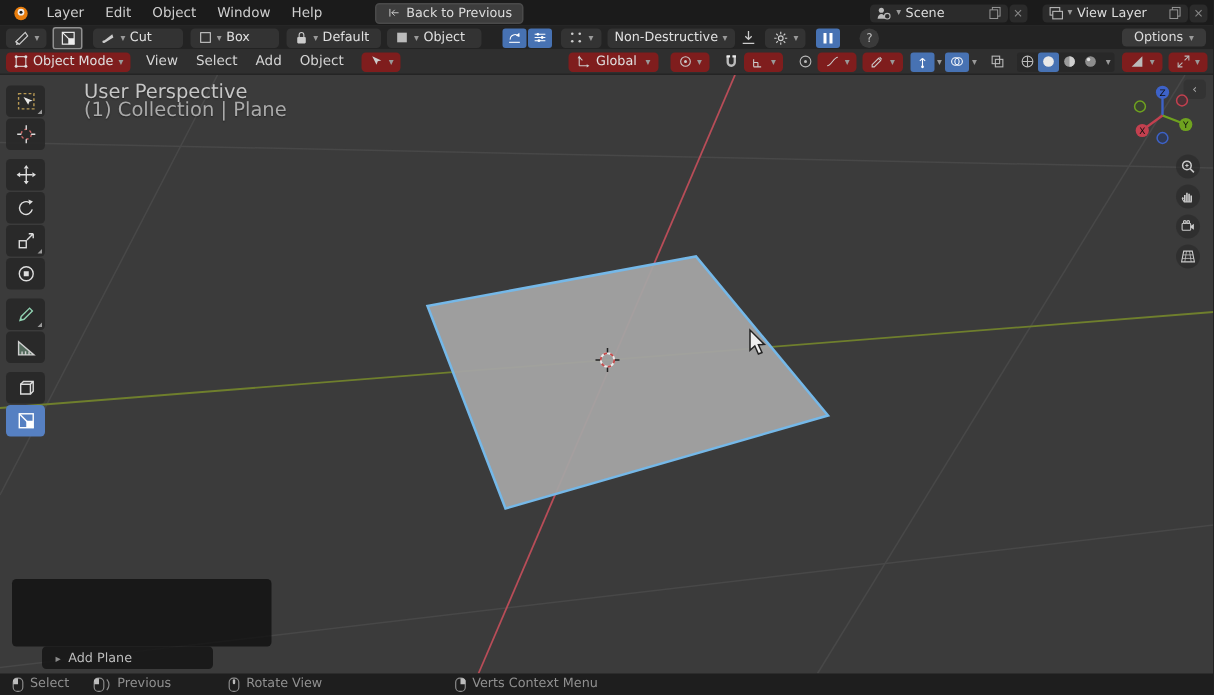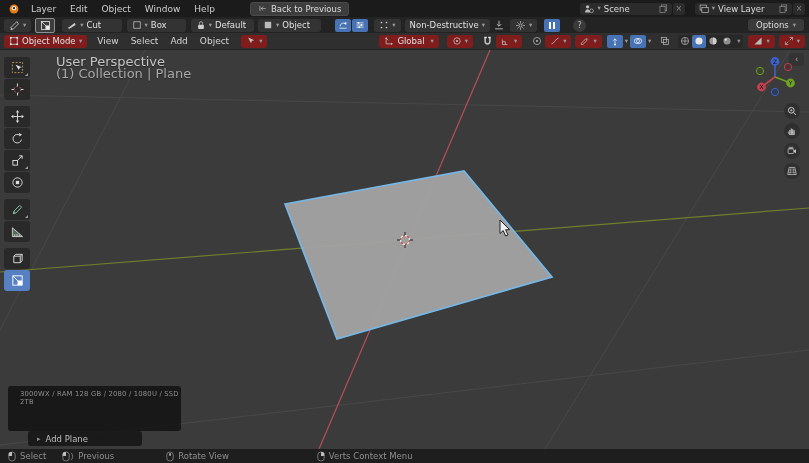--- a/index.html
+++ b/index.html
@@ -481,21 +481,20 @@
       </span>
       <span class="navbtn">
         <svg width="10" height="10" viewBox="0 0 14 14">
             <path d="M3 2h8l2 10H1z" fill="none" stroke="#ccc"></path>
             <path d="M5.6 2L4 12M8.4 2L10 12M2.2 5.5h9.6M1.6 8.8h10.8" stroke="#ccc" stroke-width=".7"></path>
           </svg>
       </span>
     </div>
 
     <div class="cast">
-      <div class="s">3000WX / RAM 128 GB / 2080 / 1080U / SSD 2TB</div>
     </div>
 
     <div class="oppanel">
       <span class="tri">▸</span>
       <span>Add Plane</span>
     </div>
   </div>
 
   <div class="bar statusbar">
     <span class="sbitem" style="margin-left:8px">
@@ -506,21 +505,21 @@
       <span>Select</span>
     </span>
     <span class="sbitem" style="margin-left:16px">
       <svg width="12" height="11" viewBox="0 0 15 13">
           <rect x="1" y="1" width="8" height="11" rx="3.5" fill="none" stroke="#8a8a8a"></rect>
           <path d="M5 1H3.5A2.5 2.5 0 0 0 1 4.5V6h4z" fill="#bdbdbd"></path>
           <path d="M11.5 2a6.5 6.5 0 0 1 0 9" fill="none" stroke="#8a8a8a"></path>
         </svg>
       <span>Previous</span>
     </span>
-    <span class="sbitem" style="margin-left:52px">
+    <span class="sbitem" style="margin-left:38px">
       <svg width="8" height="11" viewBox="0 0 10 13">
           <rect x="1" y="1" width="8" height="11" rx="3.5" fill="none" stroke="#8a8a8a"></rect>
           <rect x="4" y="2" width="2" height="4" rx="1" fill="#bdbdbd"></rect>
         </svg>
       <span>Rotate View</span>
     </span>
     <span class="sbitem" style="margin-left:88px">
       <svg width="8" height="11" viewBox="0 0 10 13">
           <rect x="1" y="1" width="8" height="11" rx="3.5" fill="none" stroke="#8a8a8a"></rect>
           <path d="M5 1h1.5A2.5 2.5 0 0 1 9 4.5V6H5z" fill="#bdbdbd"></path>

